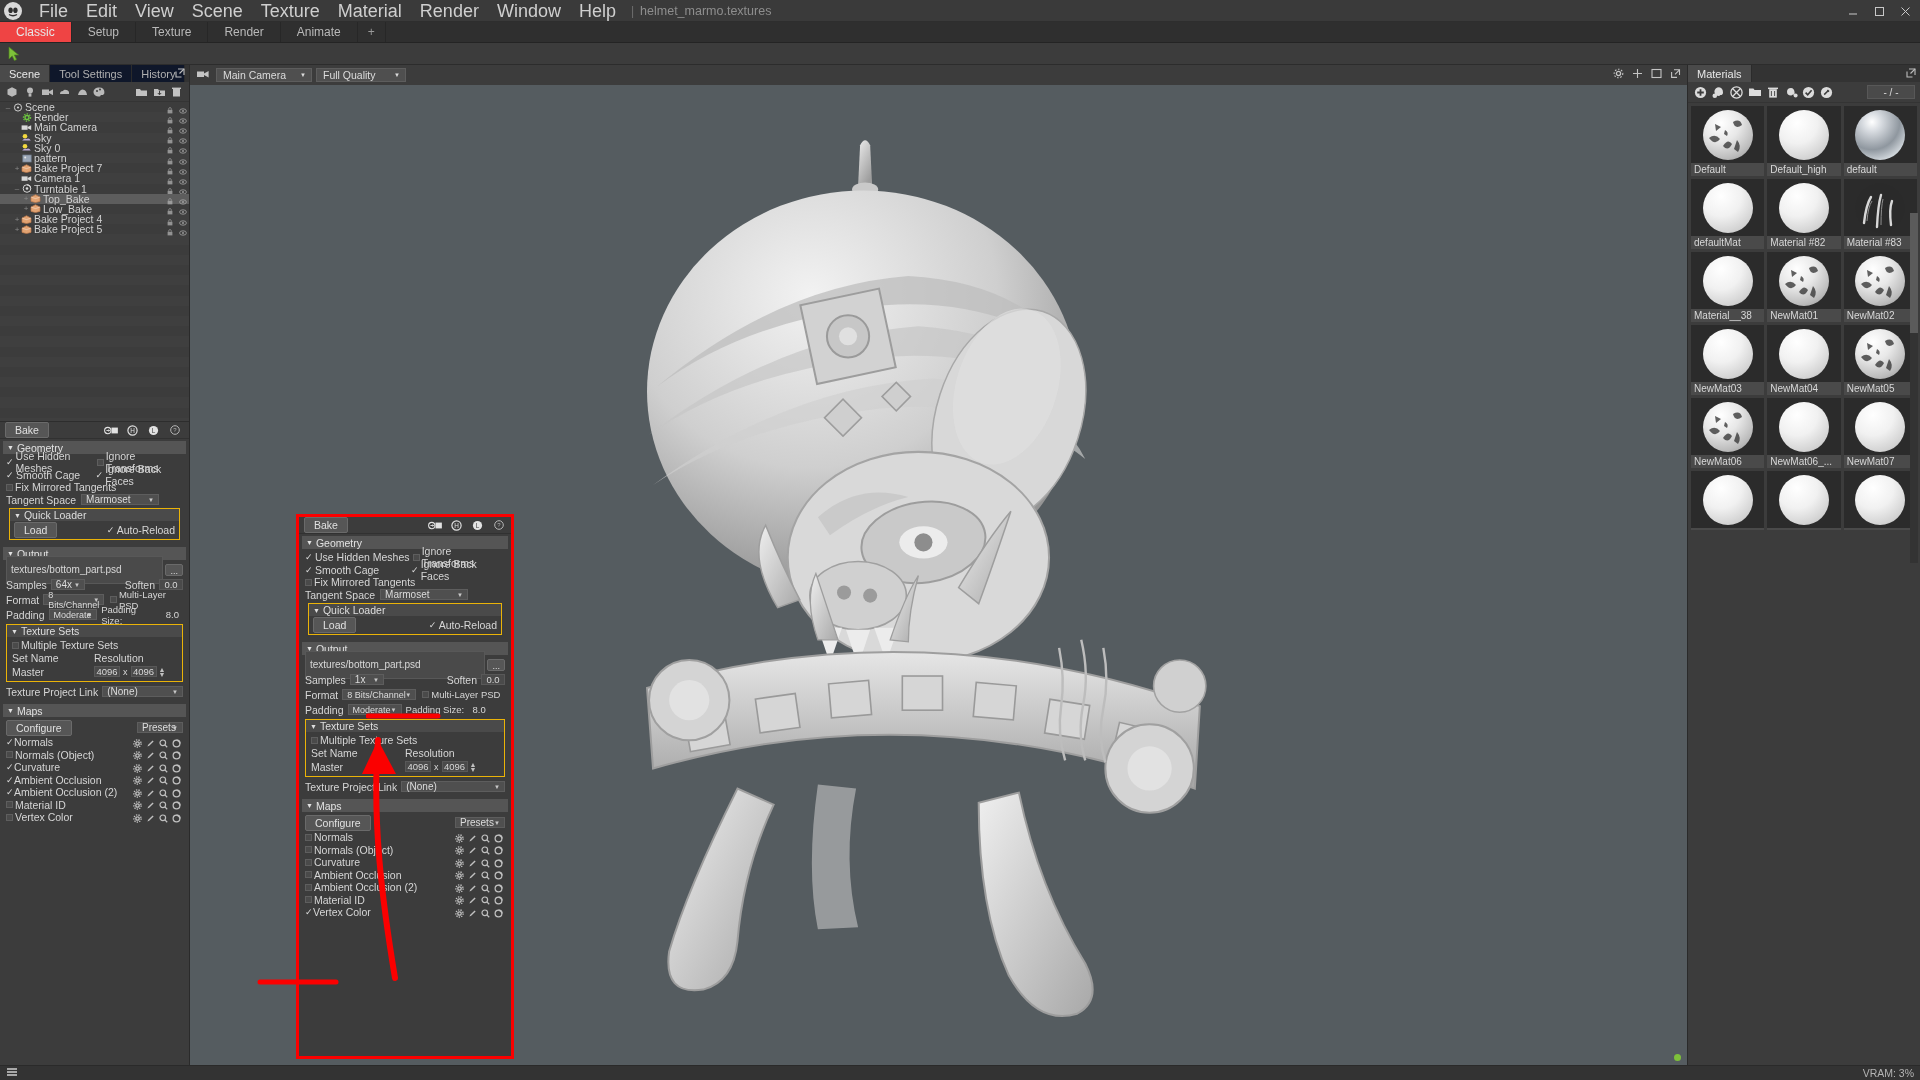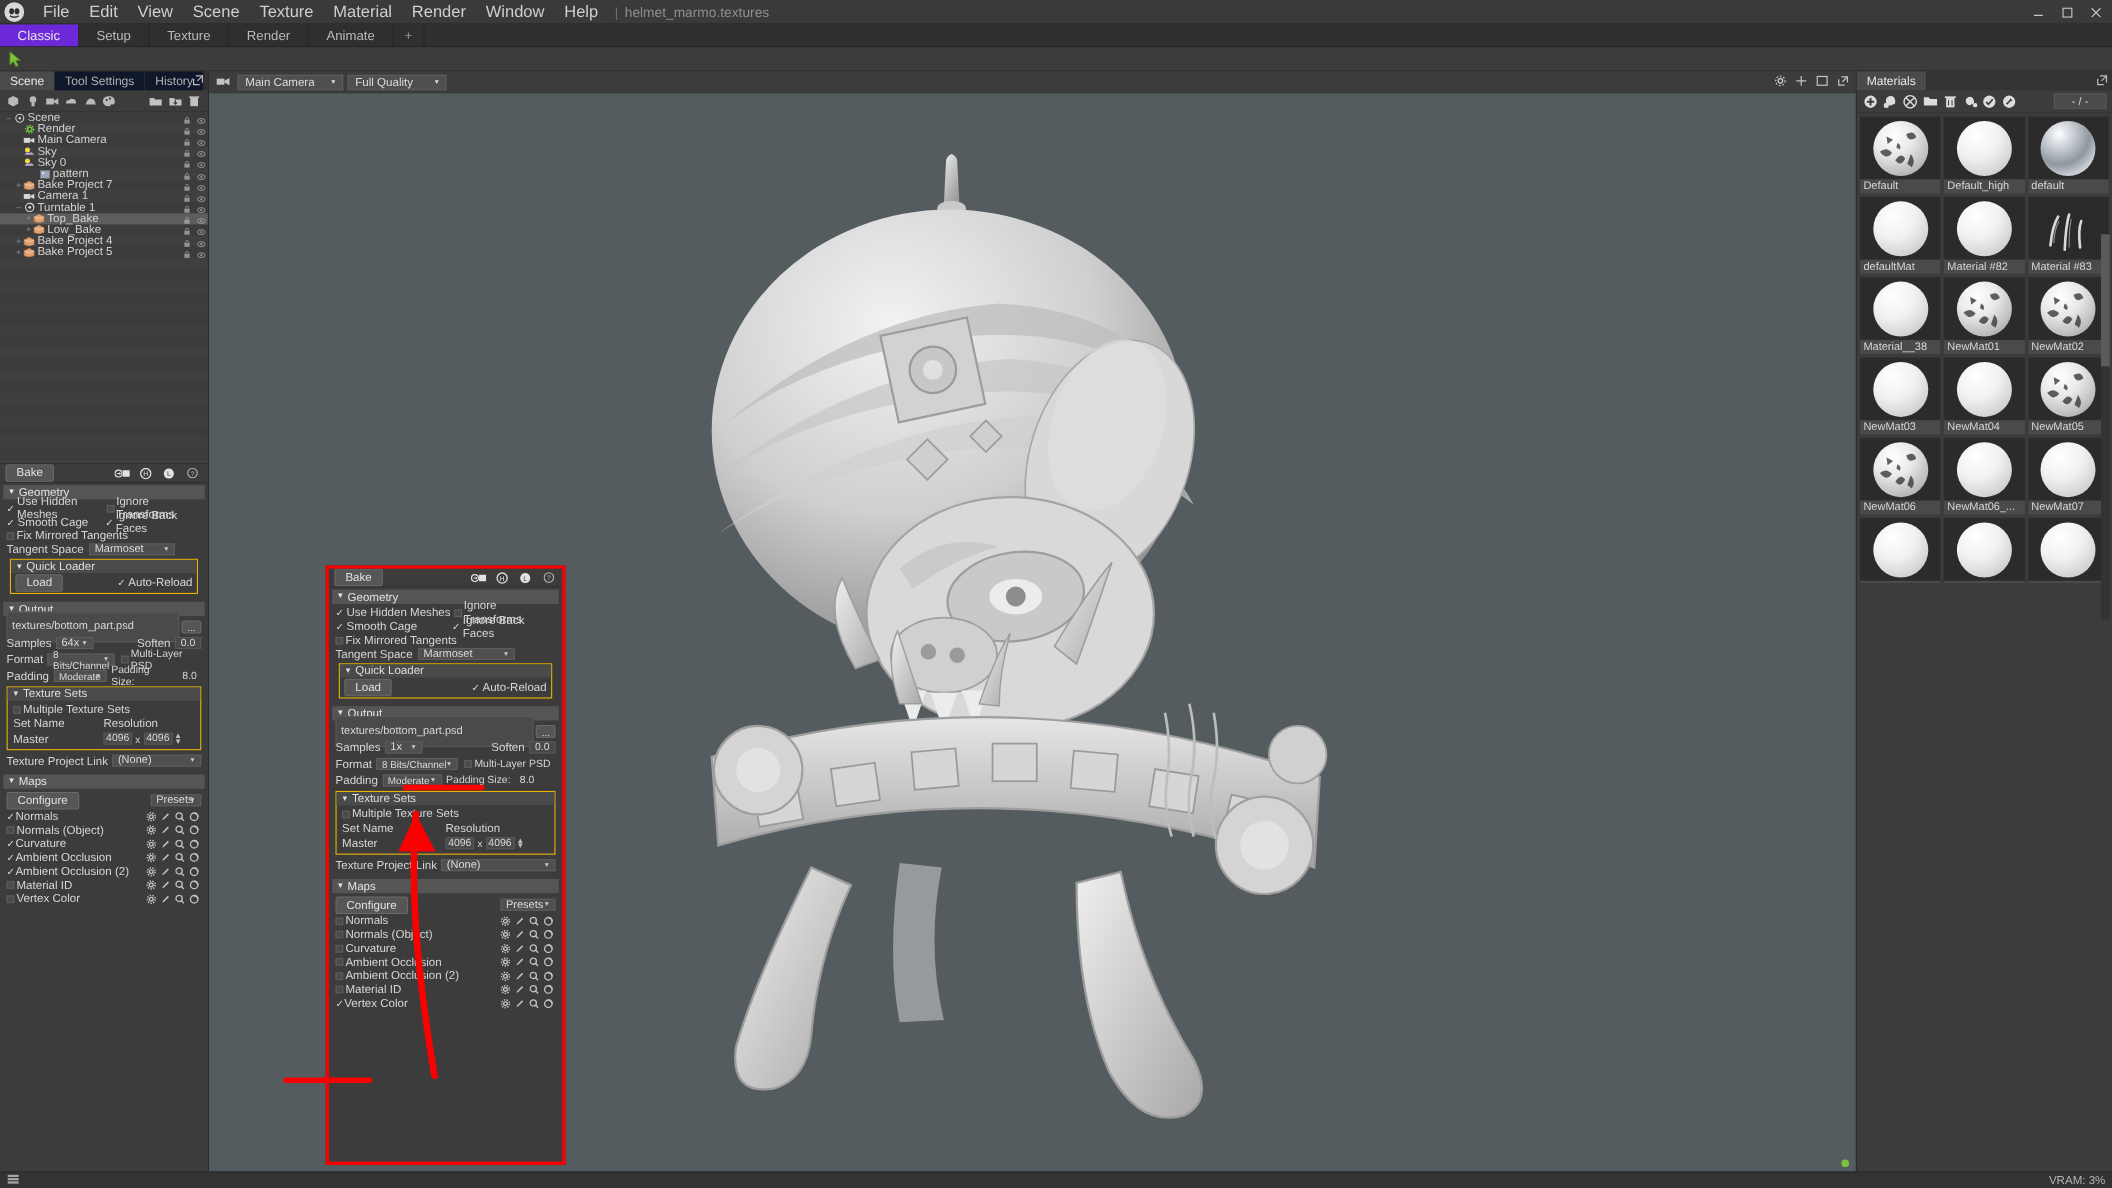--- a/index.html
+++ b/index.html
@@ -6,33 +6,33 @@
   html,body { width:1920px; height:1080px; overflow:hidden;
     background:#3c3c3c; font-family:"Liberation Sans", sans-serif;
     color:#c8c8c8; font-size:12px; -webkit-font-smoothing:antialiased; }
 
   
   #menubar { height:22px; background:#3a3a3a; display:flex; align-items:center;
     padding-left:4px; border-bottom:1px solid #2e2e2e; position:relative; }
   #logo { width:18px; height:18px; border-radius:50%; background:#d8d8d8;
     display:flex; align-items:center; justify-content:center; margin-right:8px; }
   #logo svg { display:block; }
-  .menu-item { padding:0 9px; line-height:22px; color:#cfcfcf; font-size:15px; cursor:default;text-align:right; }
+  .menu-item { padding:0 9px; line-height:22px; color:#cfcfcf; font-size:18px; cursor:default;text-align:right; }
   .menu-sep { color:#6e6e6e; padding:0 6px; }
   #scenefile { color:#8e8e8e; font-size:12.5px; }
   #win-btns { position:absolute; right:2px; top:0; display:flex; height:22px; align-items:center; }
   .wb { width:26px; height:22px; display:flex; align-items:center; justify-content:center;
     color:#c0c0c0; font-size:12px; }
 
   
   #layoutbar { height:21px; background:#2f2f2f; display:flex; align-items:stretch;
     border-bottom:1px solid #242424; }
   .ltab { padding:0 16px; display:flex; align-items:center; font-size:12px;
     color:#b9b9b9; background:#2f2f2f; border-right:1px solid #272727; cursor:default; }
-  .ltab.active { background:#6d28d9; color:#e6e6e6; }
+  .ltab.active { background:#ef4444; color:#e6e6e6; }
   .ltab.plus { padding:0 10px; color:#9a9a9a; }
 
   
   #toolstrip { height:22px; background:#3c3c3c; display:flex; align-items:center;
     padding-left:8px; border-bottom:1px solid #2c2c2c; }
   #cursor-icon { width:14px; height:16px; }
 
   
   #main { position:absolute; top:65px; left:0; right:0; bottom:15px; display:flex; }
 
@@ -397,21 +397,21 @@
               <span class="lockdot"><svg width="6" height="7" viewBox="0 0 6 7">
                   <rect x="0.6" y="2.8" width="4.8" height="3.6" fill="#b0b0b0"></rect>
                   <path d="M1.7 2.8 V1.9 A1.3 1.3 0 0 1 4.3 1.9 V2.8" fill="none" stroke="#b0b0b0" stroke-width=".8"></path>
                 </svg></span>
               <span class="eyedot"><svg width="8" height="6" viewBox="0 0 8 6">
                   <ellipse cx="4" cy="3" rx="3.4" ry="2.2" fill="none" stroke="#b0b0b0" stroke-width=".9"></ellipse>
                   <circle cx="4" cy="3" r="1" fill="#b0b0b0"></circle>
                 </svg></span>
             </span>
           </div>
-          <div class="tree-row" style="padding-left: 27px;">
+          <div class="tree-row" style="padding-left: 13px;">
             <span class="tw"></span>
             <span class="tico">
               <svg width="10" height="9" viewBox="0 0 10 9">
                 <rect x="0.8" y="1" width="8.4" height="7" fill="#9ba7b8" stroke="#6f7b8a" stroke-width=".7"></rect>
                 <circle cx="3.2" cy="3.4" r="1" fill="#e4e4e4"></circle>
               </svg>
             </span>
             <span>pattern</span>
             <span class="trow-right">
               <span class="lockdot"><svg width="6" height="7" viewBox="0 0 6 7">

